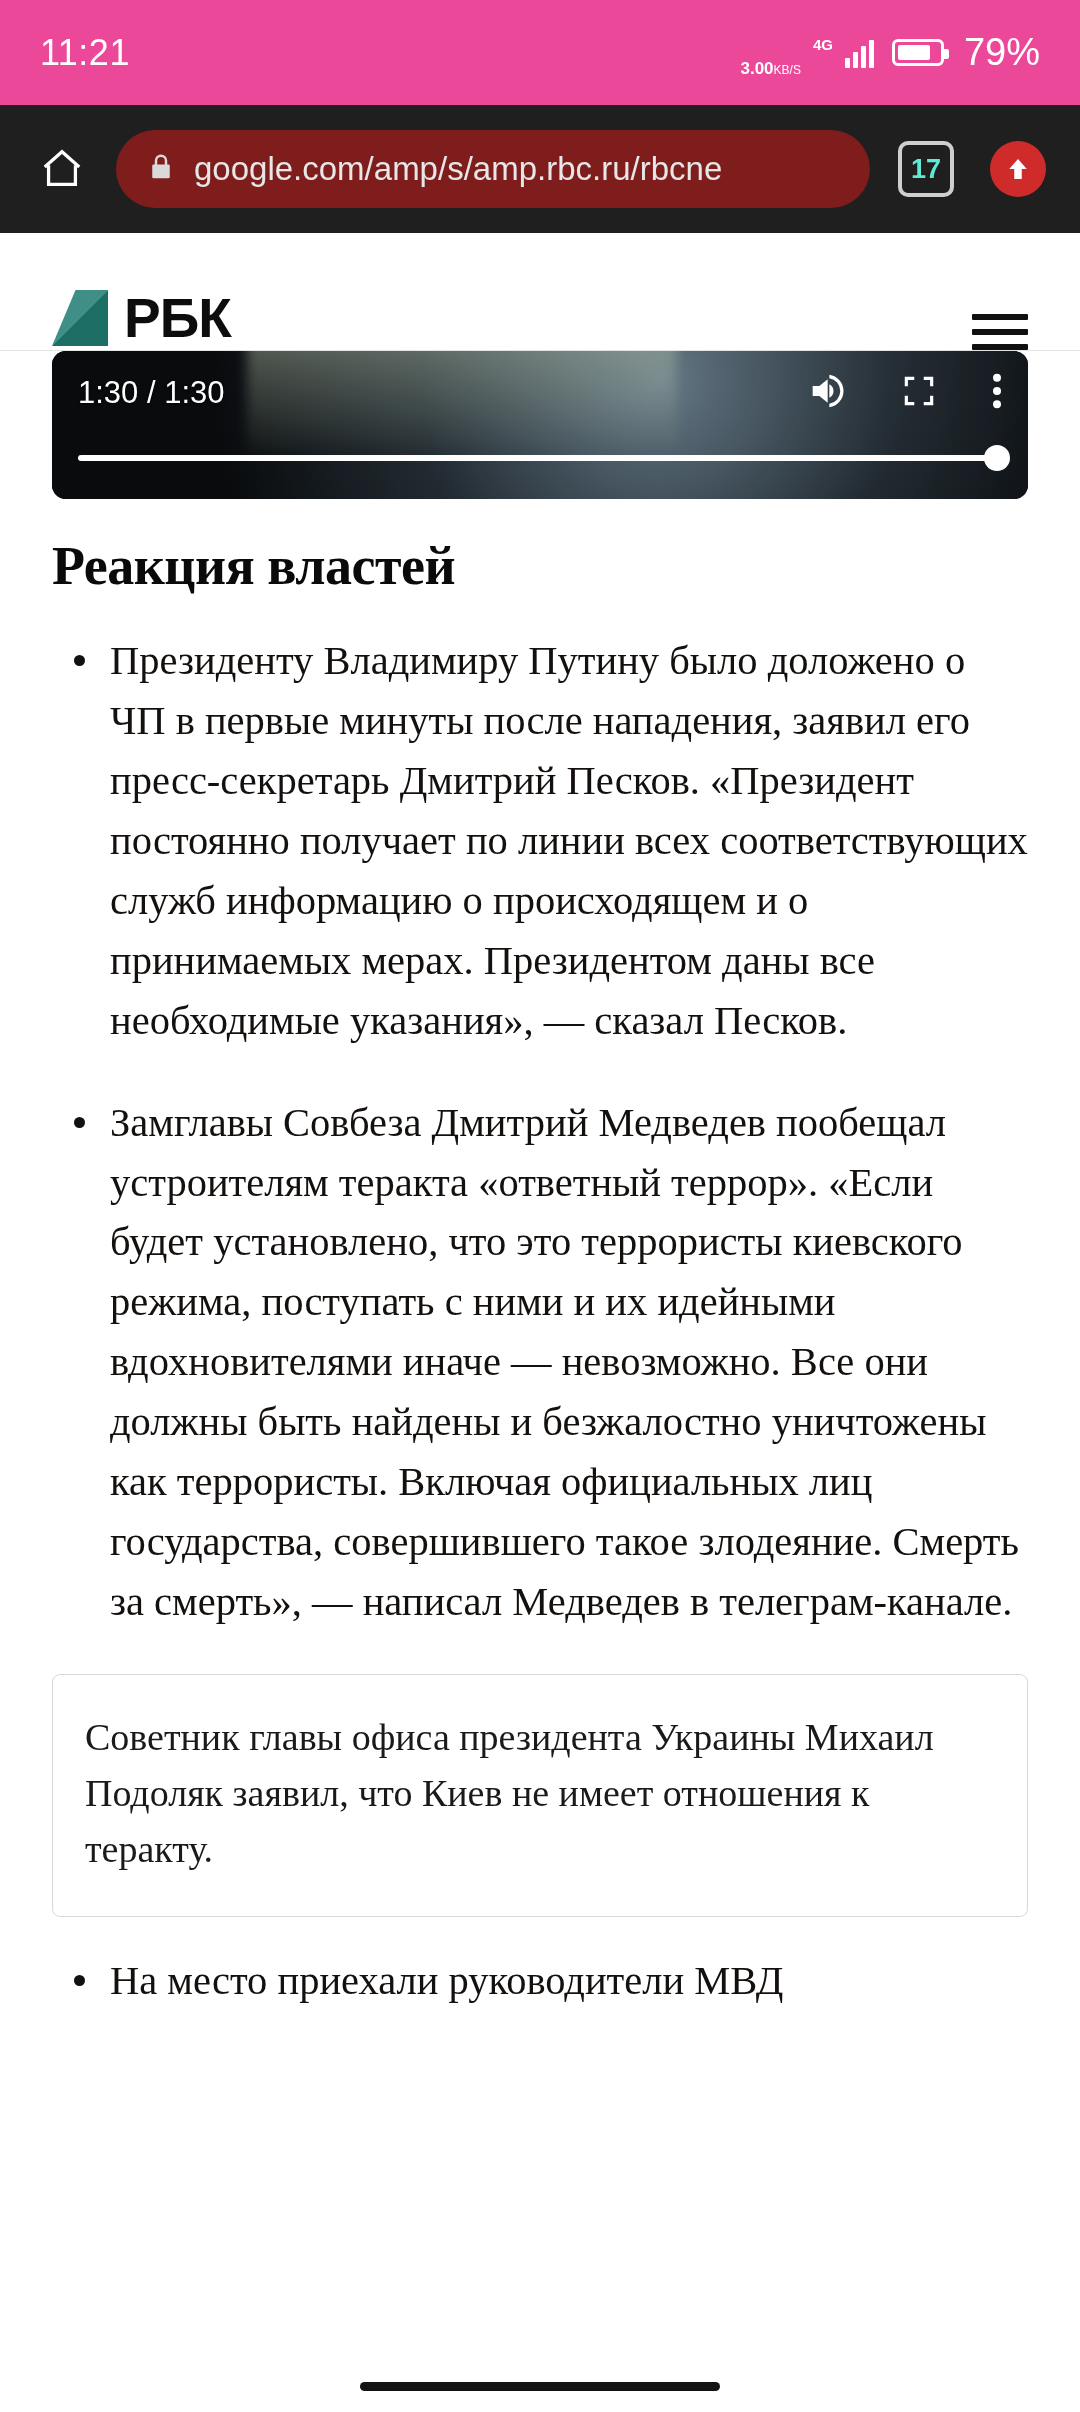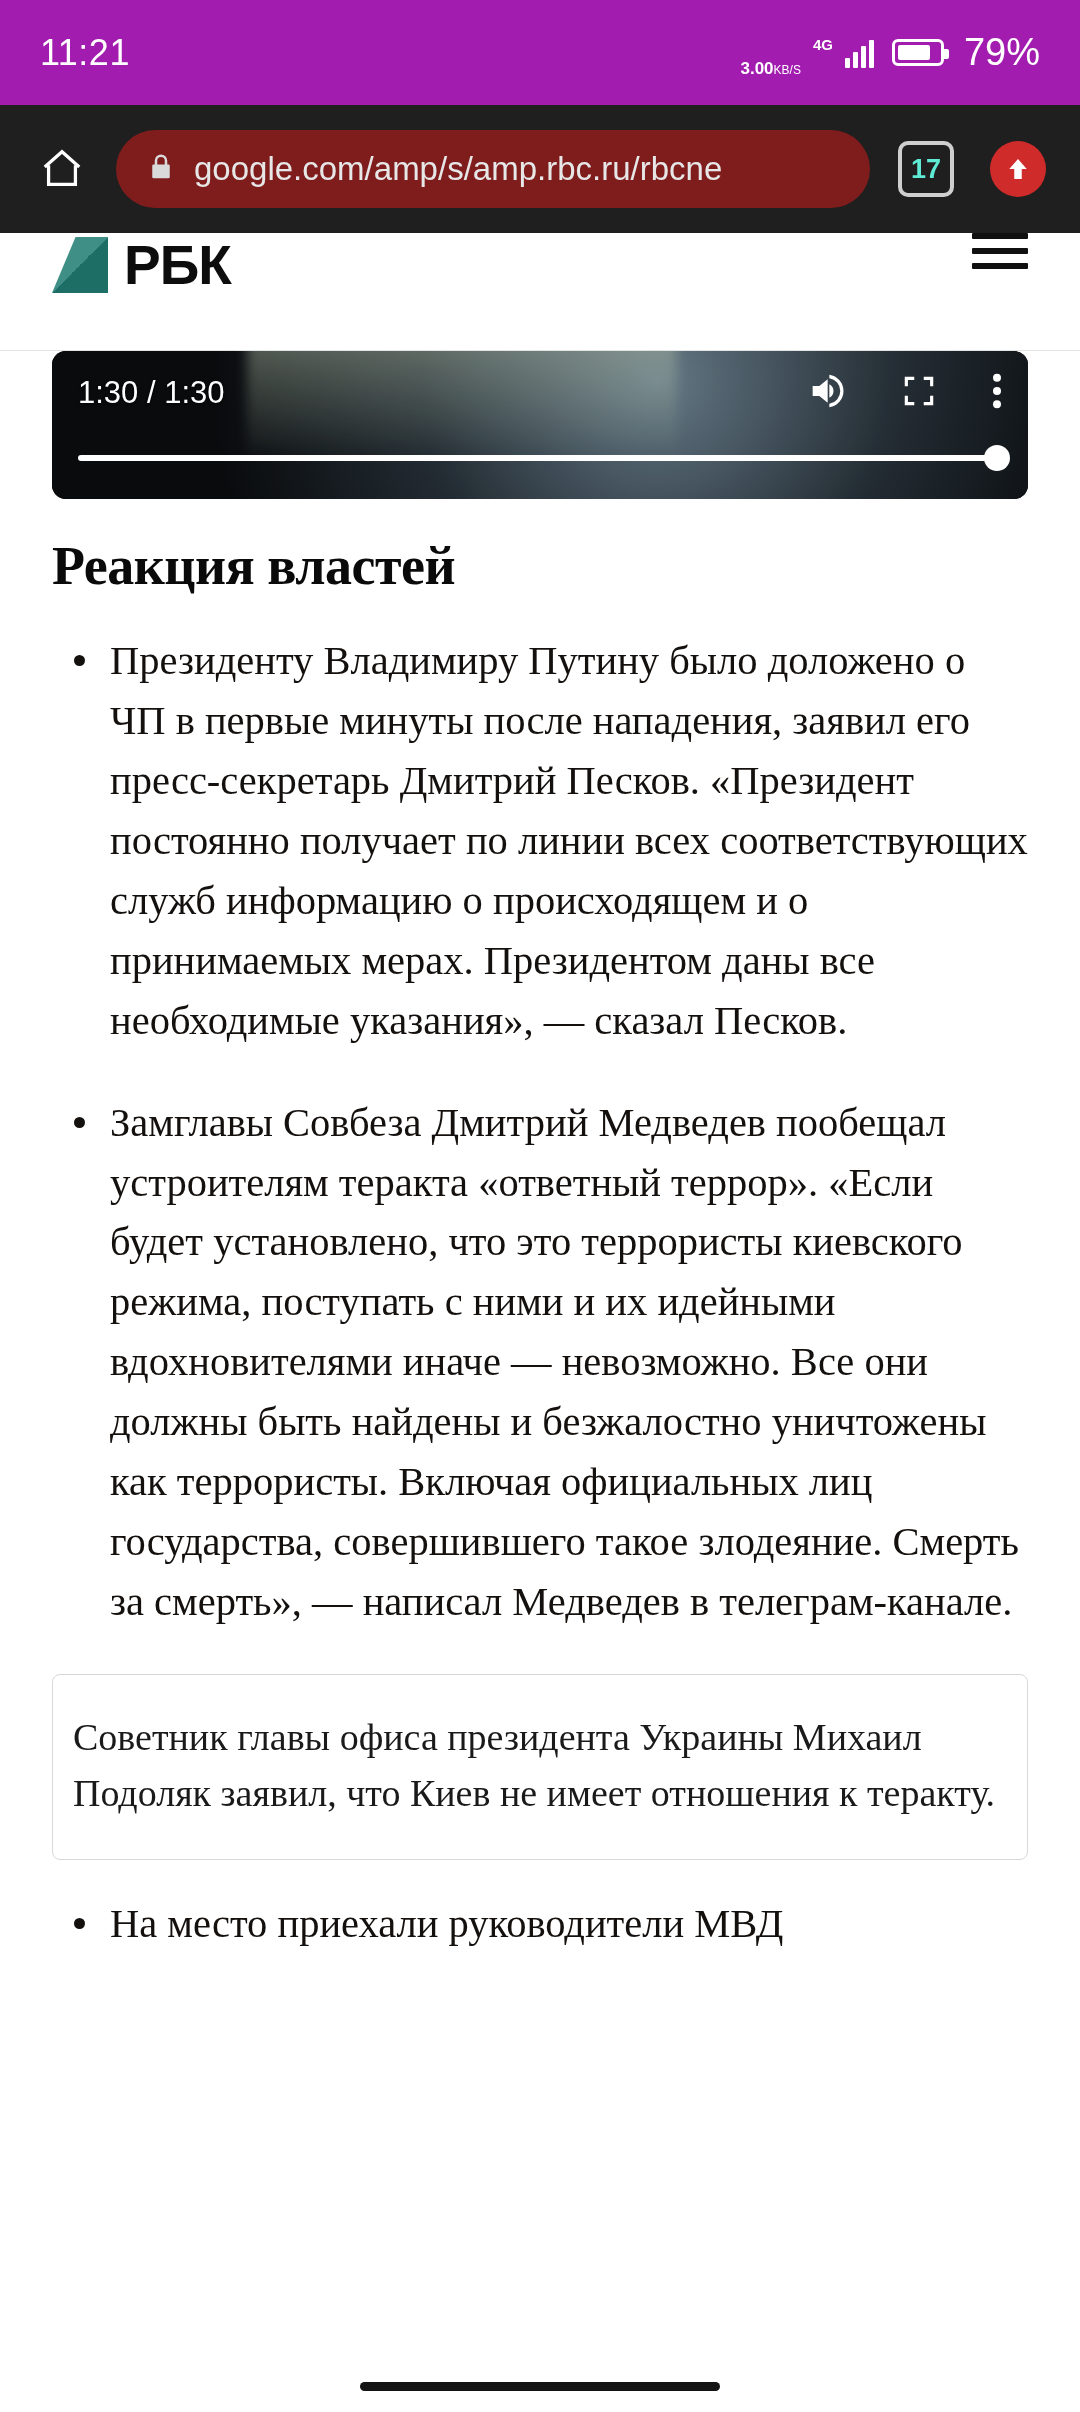--- a/index.html
+++ b/index.html
@@ -7,21 +7,21 @@
     width: 1080px; height: 2412px;
     background: #ffffff;
     font-family: "Liberation Sans", sans-serif;
     overflow: hidden;
   }
   body { position: relative; }
 
   
   .statusbar {
     height: 105px;
-    background: #a21caf;
+    background: #ec4899;
     display: flex;
     align-items: center;
     padding: 0 40px;
     color: #ffffff;
     text-align: center;
   }
   .status-time {
     font-size: 36px;
     letter-spacing: 0.5px;
     font-weight: 400;
@@ -121,21 +121,21 @@
     display: flex; align-items: center; justify-content: center;
     margin-left: 16px;
   }
 
   
   .siteheader {
     height: 118px;
     background: #ffffff;
     border-bottom: 1px solid #e3e3e3;
     display: flex;
-    align-items: flex-start;
+    align-items: flex-end;
     padding: 0 52px;
   }
   .logo { display: flex; align-items: center; gap: 16px; }
   .logo-mark {
     width: 56px; height: 56px;
     background: linear-gradient(135deg, #3f8f87 0%, #3f8f87 50%, #1d6f66 50%, #1d6f66 100%);
     position: relative;
   }
   .logo-mark:after {
     content:"";
@@ -225,21 +225,21 @@
     content: "";
     position: absolute;
     left: 22px; top: 24px;
     width: 11px; height: 11px;
     border-radius: 50%;
     background: #14100e;
   }
   .quote-box {
     border: 1px solid #d8d8d8;
     border-radius: 8px;
-    padding: 34px 20px 38px;
+    padding: 34px 32px 38px;
     margin: 30px 0 34px;
     font-family: "Liberation Serif", serif;
     font-size: 38px;
     line-height: 1.48;
     color: #1a1a1a;
   }
   .cut-item { margin-bottom: 0; overflow: hidden; max-height: 58px; }
 
   
   .navbar {

